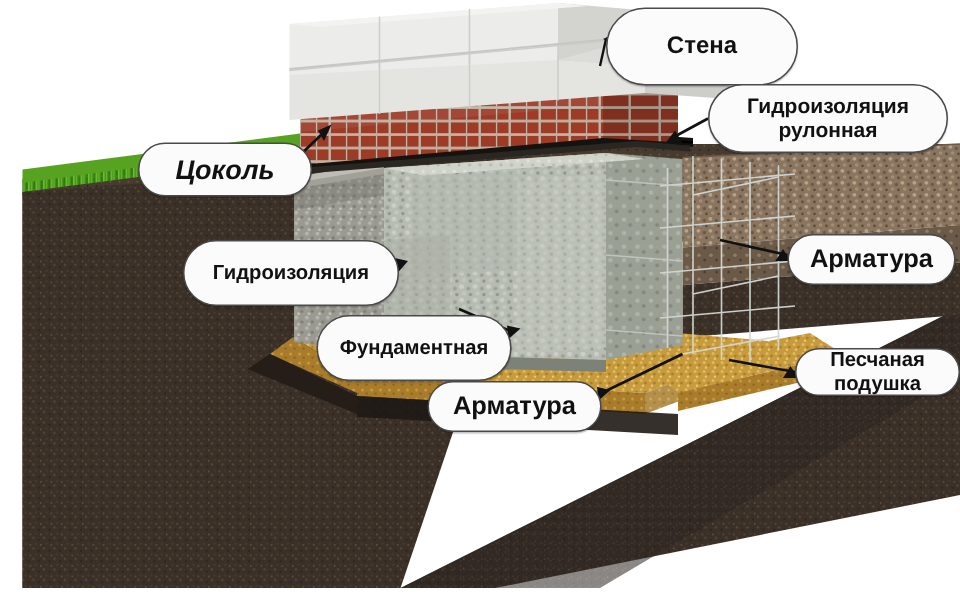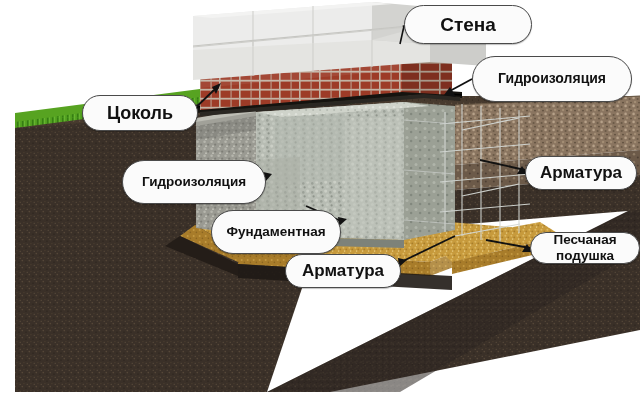--- a/index.html
+++ b/index.html
@@ -20,23 +20,23 @@
     font-weight:bold;
     text-align:center;
     line-height:1.12;
     box-sizing:border-box;
     white-space:nowrap;
     display:flex;align-items:center;justify-content:center;
     box-shadow:0 1px 1px rgba(0,0,0,.25);
     z-index:40;
   }
   .callout span{display:block;}
-  .c-stena     {left:404px;top:5px;  width:128px;height:39px;font-size:19px;}
+  .c-stena     {left:404px;top:5px;  width:128px;height:52px;font-size:16px;}
   .c-gidro-rul {left:472px;top:56px; width:160px;height:46px;font-size:14px;}
-  .c-cokol     {left:82px; top:95px; width:116px;height:36px;font-size:18px;}
+  .c-cokol     {left:92px; top:95px; width:116px;height:36px;font-size:18px;font-style:italic;}
   .c-gidro-obm {line-height:1.2;left:122px;top:160px;width:144px;height:44px;font-size:13.5px;}
   .c-fundament {line-height:1.2;left:211px;top:210px;width:130px;height:44px;font-size:13.5px;}
   .c-armatura-1{left:285px;top:254px;width:116px;height:34px;font-size:17px;}
   .c-armatura-2{left:525px;top:156px;width:112px;height:34px;font-size:17px;}
   .c-pesok     {line-height:1.2;left:530px;top:232px;width:110px;height:32px;font-size:13.5px;}
 </style>
 </head>
 <body>
 
 <div id="stage">
@@ -288,20 +288,21 @@
     </g>
   </svg>
 
   <div class="callout c-stena">
     <span>Стена</span>
   </div>
 
   <div class="callout c-gidro-rul">
     <div>
       <span>Гидроизоляция</span>
+      <span>рулонная</span>
     </div>
   </div>
 
   <div class="callout c-cokol">
     <span>Цоколь</span>
   </div>
 
   <div class="callout c-gidro-obm">
     <div>
       <span>Гидроизоляция</span>

